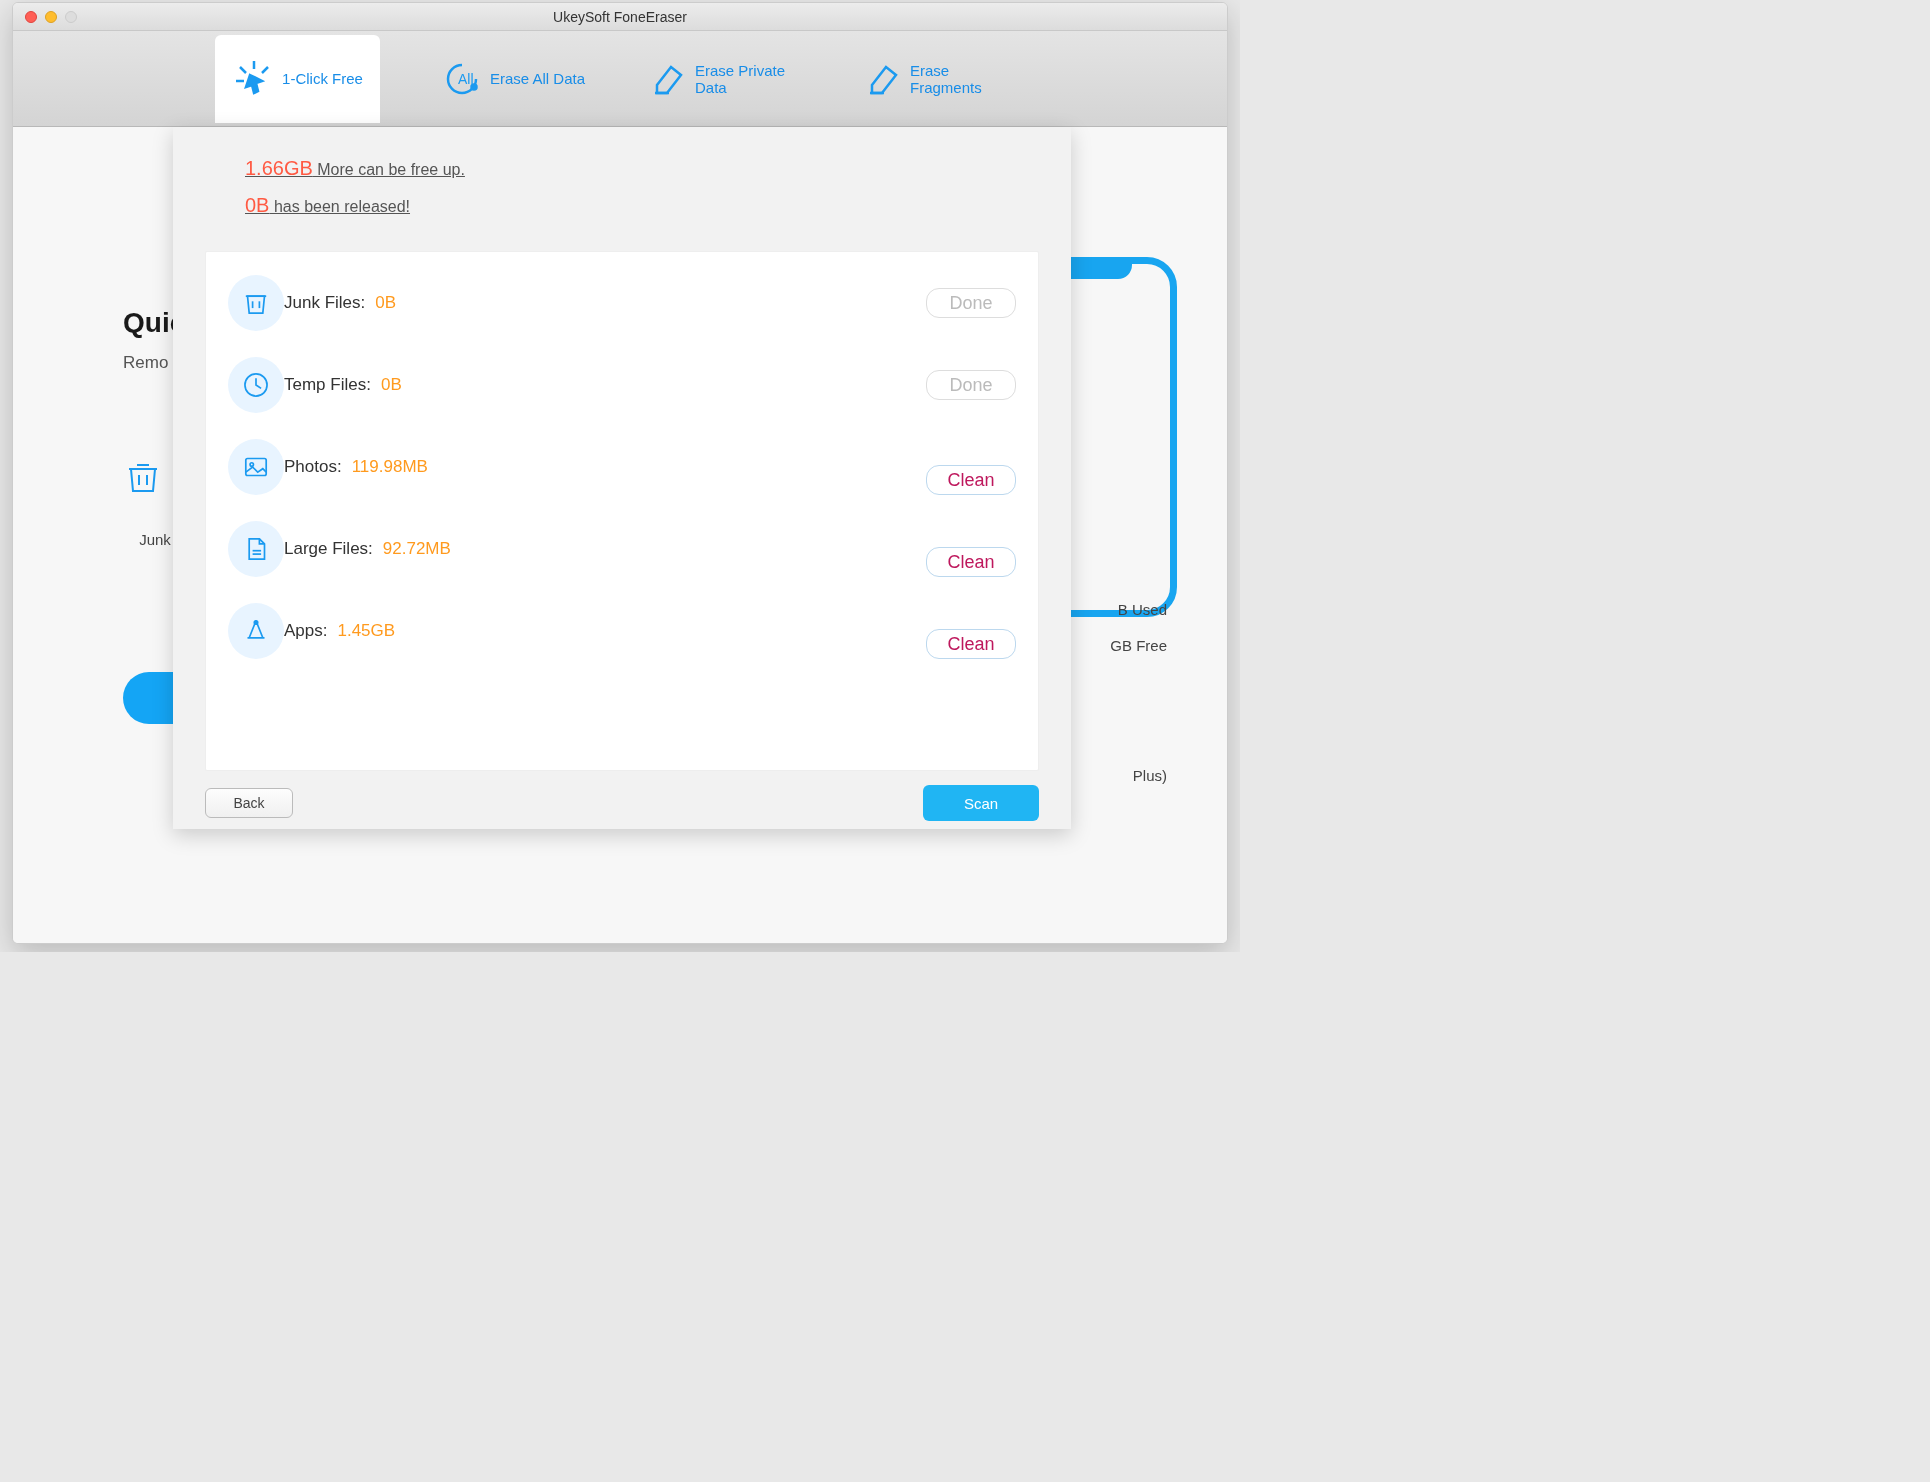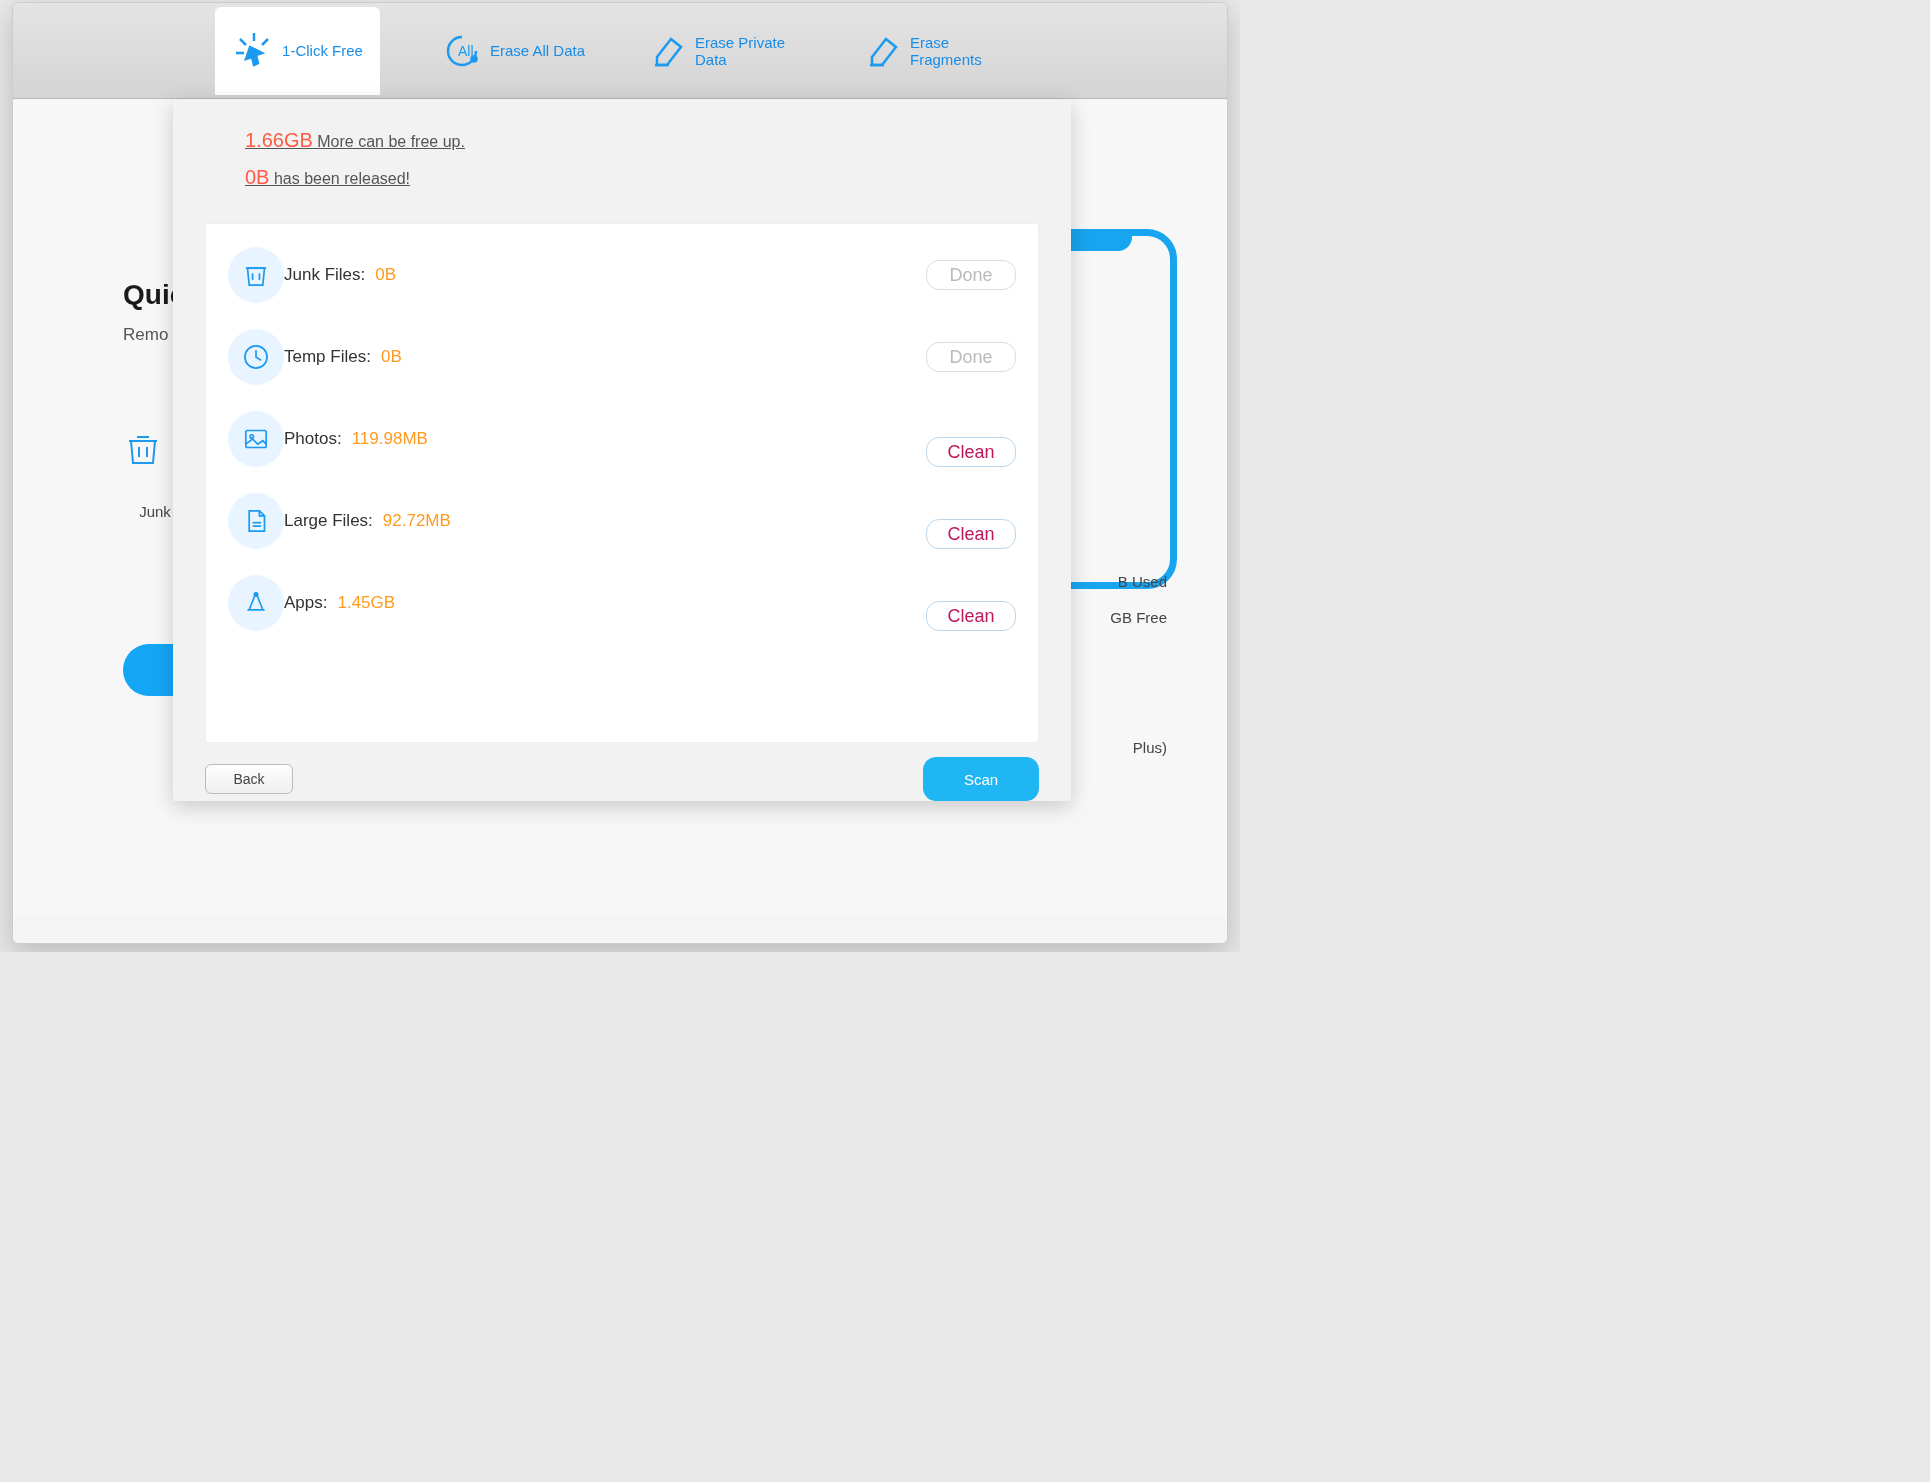--- a/index.html
+++ b/index.html
@@ -45,29 +45,37 @@
 .row .ricon { width: 56px; height: 56px; border-radius: 50%; background: #e8f4ff; display: flex; align-items: center; justify-content: center; flex-shrink: 0; }
 .row .rlabel { font-size: 17px; color: #333; }
 .row .rval { font-size: 17px; color: #ff9a1e; margin-left: 10px; }
 .row .spacer { flex: 1; }
 .row button { width: 90px; height: 30px; border: 1px solid #ccc; border-radius: 13px; background: #fff; font-size: 18px; cursor: pointer; }
 .row button.done { color: #bbb; border-color: #ddd; }
 .row button.clean { color: #be185d; border-color: #bcd8ee; margin-top: 26px; }
 
 .panel-foot { display: flex; justify-content: space-between; align-items: center; padding: 14px 32px; }
 .btn-back { width: 88px; height: 30px; border: 1px solid #bbb; border-radius: 6px; background: linear-gradient(#fdfdfd,#f0f0f0); font-size: 14px; color: #444; cursor: pointer; }
-.btn-scan { width: 116px; height: 44px; border: none; border-radius: 13px; background: #20b5f3; color: #fff; font-size: 15px; font-weight: 500; cursor: pointer; }
+.btn-scan { width: 116px; height: 36px; border: none; border-radius: 6px; background: #20b5f3; color: #fff; font-size: 15px; font-weight: 500; cursor: pointer; }
 
 svg { display: block; }
 </style>
 </head>
 <body>
 
 <div class="window">
 
+  <div class="titlebar">
+    <div class="traffic-lights">
+      <div class="tl red"></div>
+      <div class="tl yellow"></div>
+      <div class="tl gray"></div>
+    </div>
+    <div class="win-title">UkeySoft FoneEraser</div>
+  </div>
 
   <div class="tabbar">
     <div class="tab active">
       <span class="icon">
         <svg width="44" height="44" viewBox="0 0 44 44" fill="none" stroke="#1b9af0" stroke-width="2.5">
           <path d="M18 18 L30 24 L24 26 L26 34 L22 36 L20 28 L14 30 Z" fill="#1b9af0"></path>
           <line x1="22" y1="4" x2="22" y2="12"></line>
             <line x1="8" y1="10" x2="14" y2="16"></line>
             <line x1="36" y1="10" x2="30" y2="16"></line>
             <line x1="4" y1="24" x2="12" y2="24"></line>

